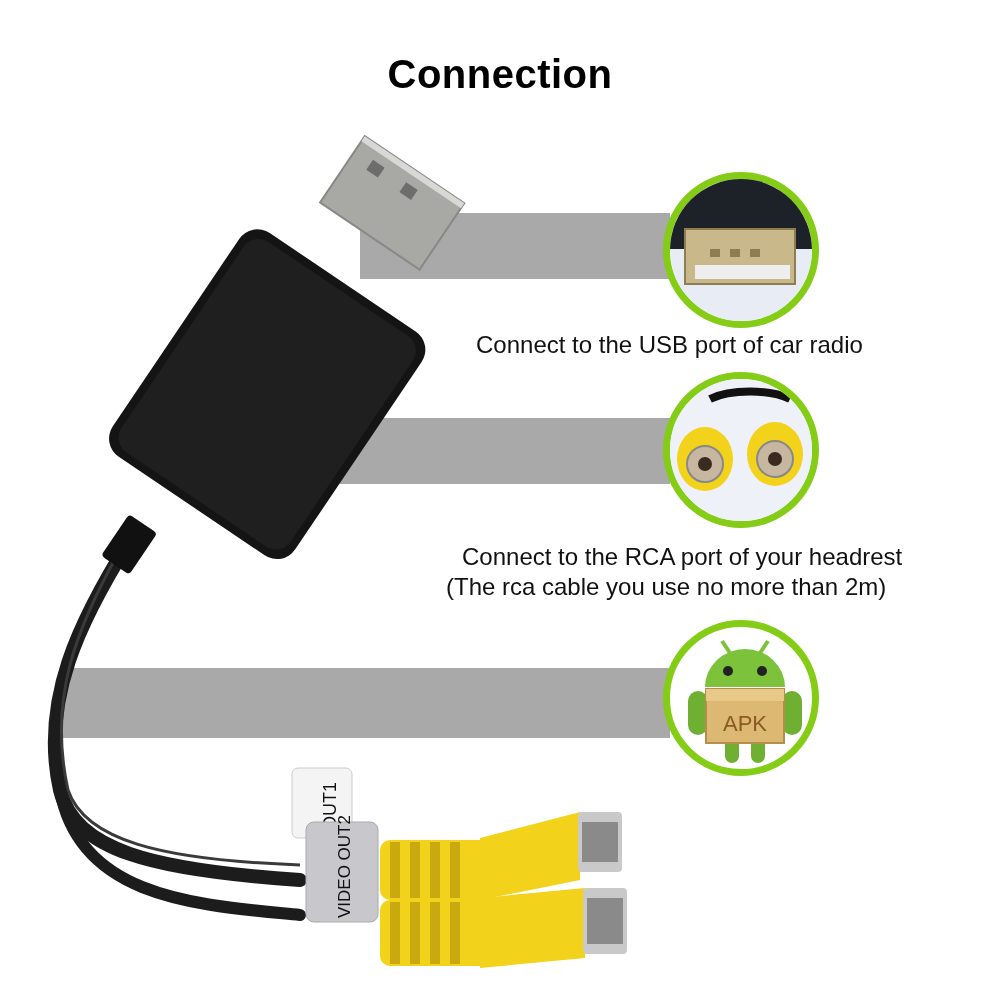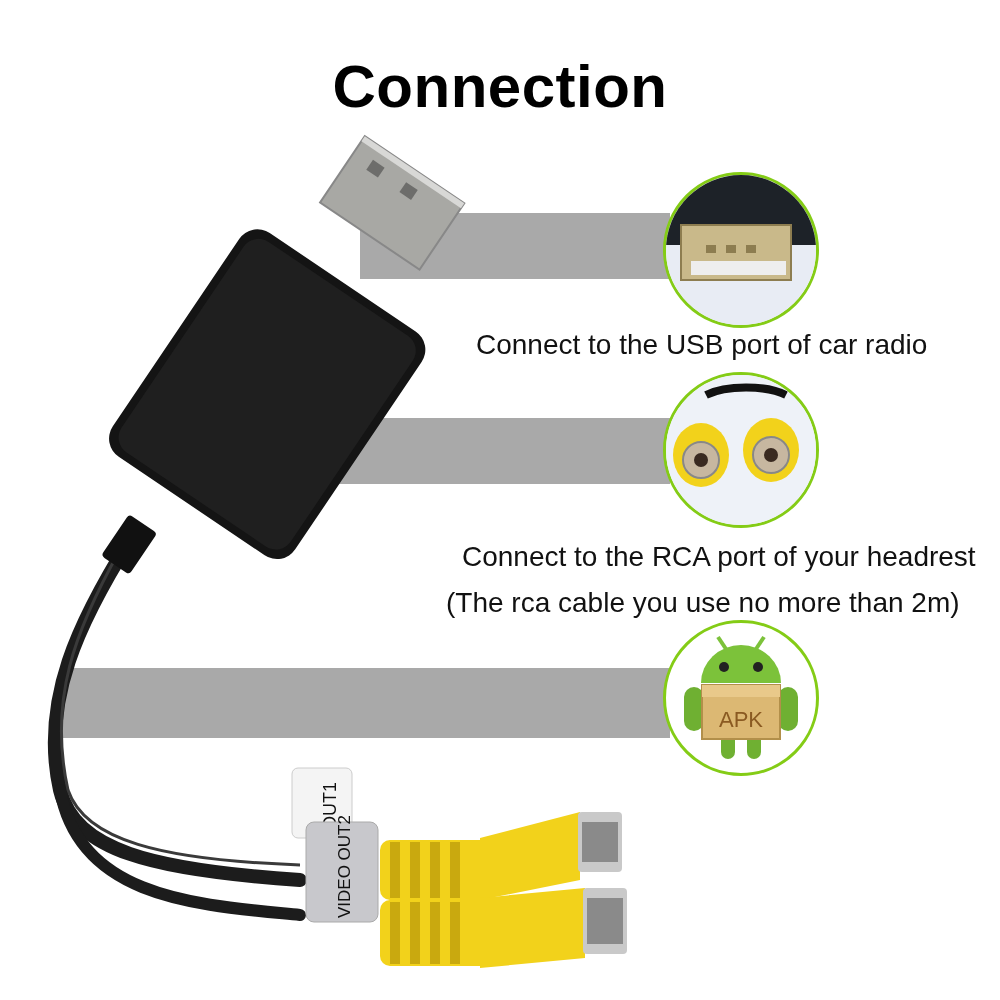--- a/index.html
+++ b/index.html
@@ -1,20 +1,20 @@
 <!DOCTYPE html>
 <html><head>
 <meta charset="utf-8">
 <style>
   html, body { margin:0; padding:0; background:#ffffff; }
   .canvas { position:relative; width:1000px; height:1000px; overflow:hidden; background:#fff; font-family:"Liberation Sans", sans-serif; color:#111; }
-  .title { position:absolute; left:0; width:1000px; top:52px; text-align:center; font-size:60px; font-weight:bold; letter-spacing:0.5px; color:#000; }
+  .title { position:absolute; left:0; width:1000px; top:52px; text-align:center; font-size:40px; font-weight:bold; letter-spacing:0.5px; color:#000; }
   .bar { position:absolute; background:#a9a9a9; }
-  .circle { position:absolute; width:156px; height:156px; border-radius:50%; border:3px solid #84cc16; overflow:hidden; box-sizing:border-box; background:#f2f5fa; }
-  .caption { position:absolute; font-size:28px; color:#111; text-align:center; line-height:30px; white-space:nowrap; }
+  .circle { position:absolute; width:156px; height:156px; border-radius:50%; border:7px solid #84cc16; overflow:hidden; box-sizing:border-box; background:#f2f5fa; }
+  .caption { position:absolute; font-size:24px; color:#111; text-align:center; line-height:30px; white-space:nowrap; }
   svg { display:block; }
 </style>
 </head>
 <body>
 
 <div class="canvas">
 
   <div class="title">Connection</div>
 
   <div class="bar" style="left:360px; top:213px; width:310px; height:66px;"></div>
@@ -94,21 +94,21 @@
       <path d="M40 20 C 60 10, 100 10, 120 20" stroke="#111" stroke-width="8" fill="none"></path>
       <ellipse cx="35" cy="80" rx="28" ry="32" fill="#f2d21b"></ellipse>
       <circle cx="35" cy="85" r="18" fill="#c7b7a0" stroke="#888" stroke-width="2"></circle>
       <circle cx="35" cy="85" r="7" fill="#3a2a20"></circle>
       <ellipse cx="105" cy="75" rx="28" ry="32" fill="#f2d21b"></ellipse>
       <circle cx="105" cy="80" r="18" fill="#c7b7a0" stroke="#888" stroke-width="2"></circle>
       <circle cx="105" cy="80" r="7" fill="#3a2a20"></circle>
     </svg>
   </div>
   <div class="caption" style="left:462px; top:542px;">Connect to the RCA port of your headrest</div>
-  <div class="caption" style="left:446px; top:572px;margin-top:16px;">(The rca cable you use no more than 2m)</div>
+  <div class="caption" style="left:446px; top:572px;">(The rca cable you use no more than 2m)</div>
 
   <div class="circle" style="left:663px; top:620px; background:#ffffff;">
     <svg width="150" height="150" viewBox="0 0 150 150">
       <line x1="52" y1="14" x2="60" y2="26" stroke="#7cc23a" stroke-width="4"></line>
       <line x1="98" y1="14" x2="90" y2="26" stroke="#7cc23a" stroke-width="4"></line>
       <path d="M35 60 A40 38 0 0 1 115 60 Z" fill="#7cc23a"></path>
       <circle cx="58" cy="44" r="5" fill="#222"></circle>
       <circle cx="92" cy="44" r="5" fill="#222"></circle>
       <rect x="18" y="64" width="20" height="44" rx="10" fill="#6fb032"></rect>
       <rect x="112" y="64" width="20" height="44" rx="10" fill="#6fb032"></rect>

